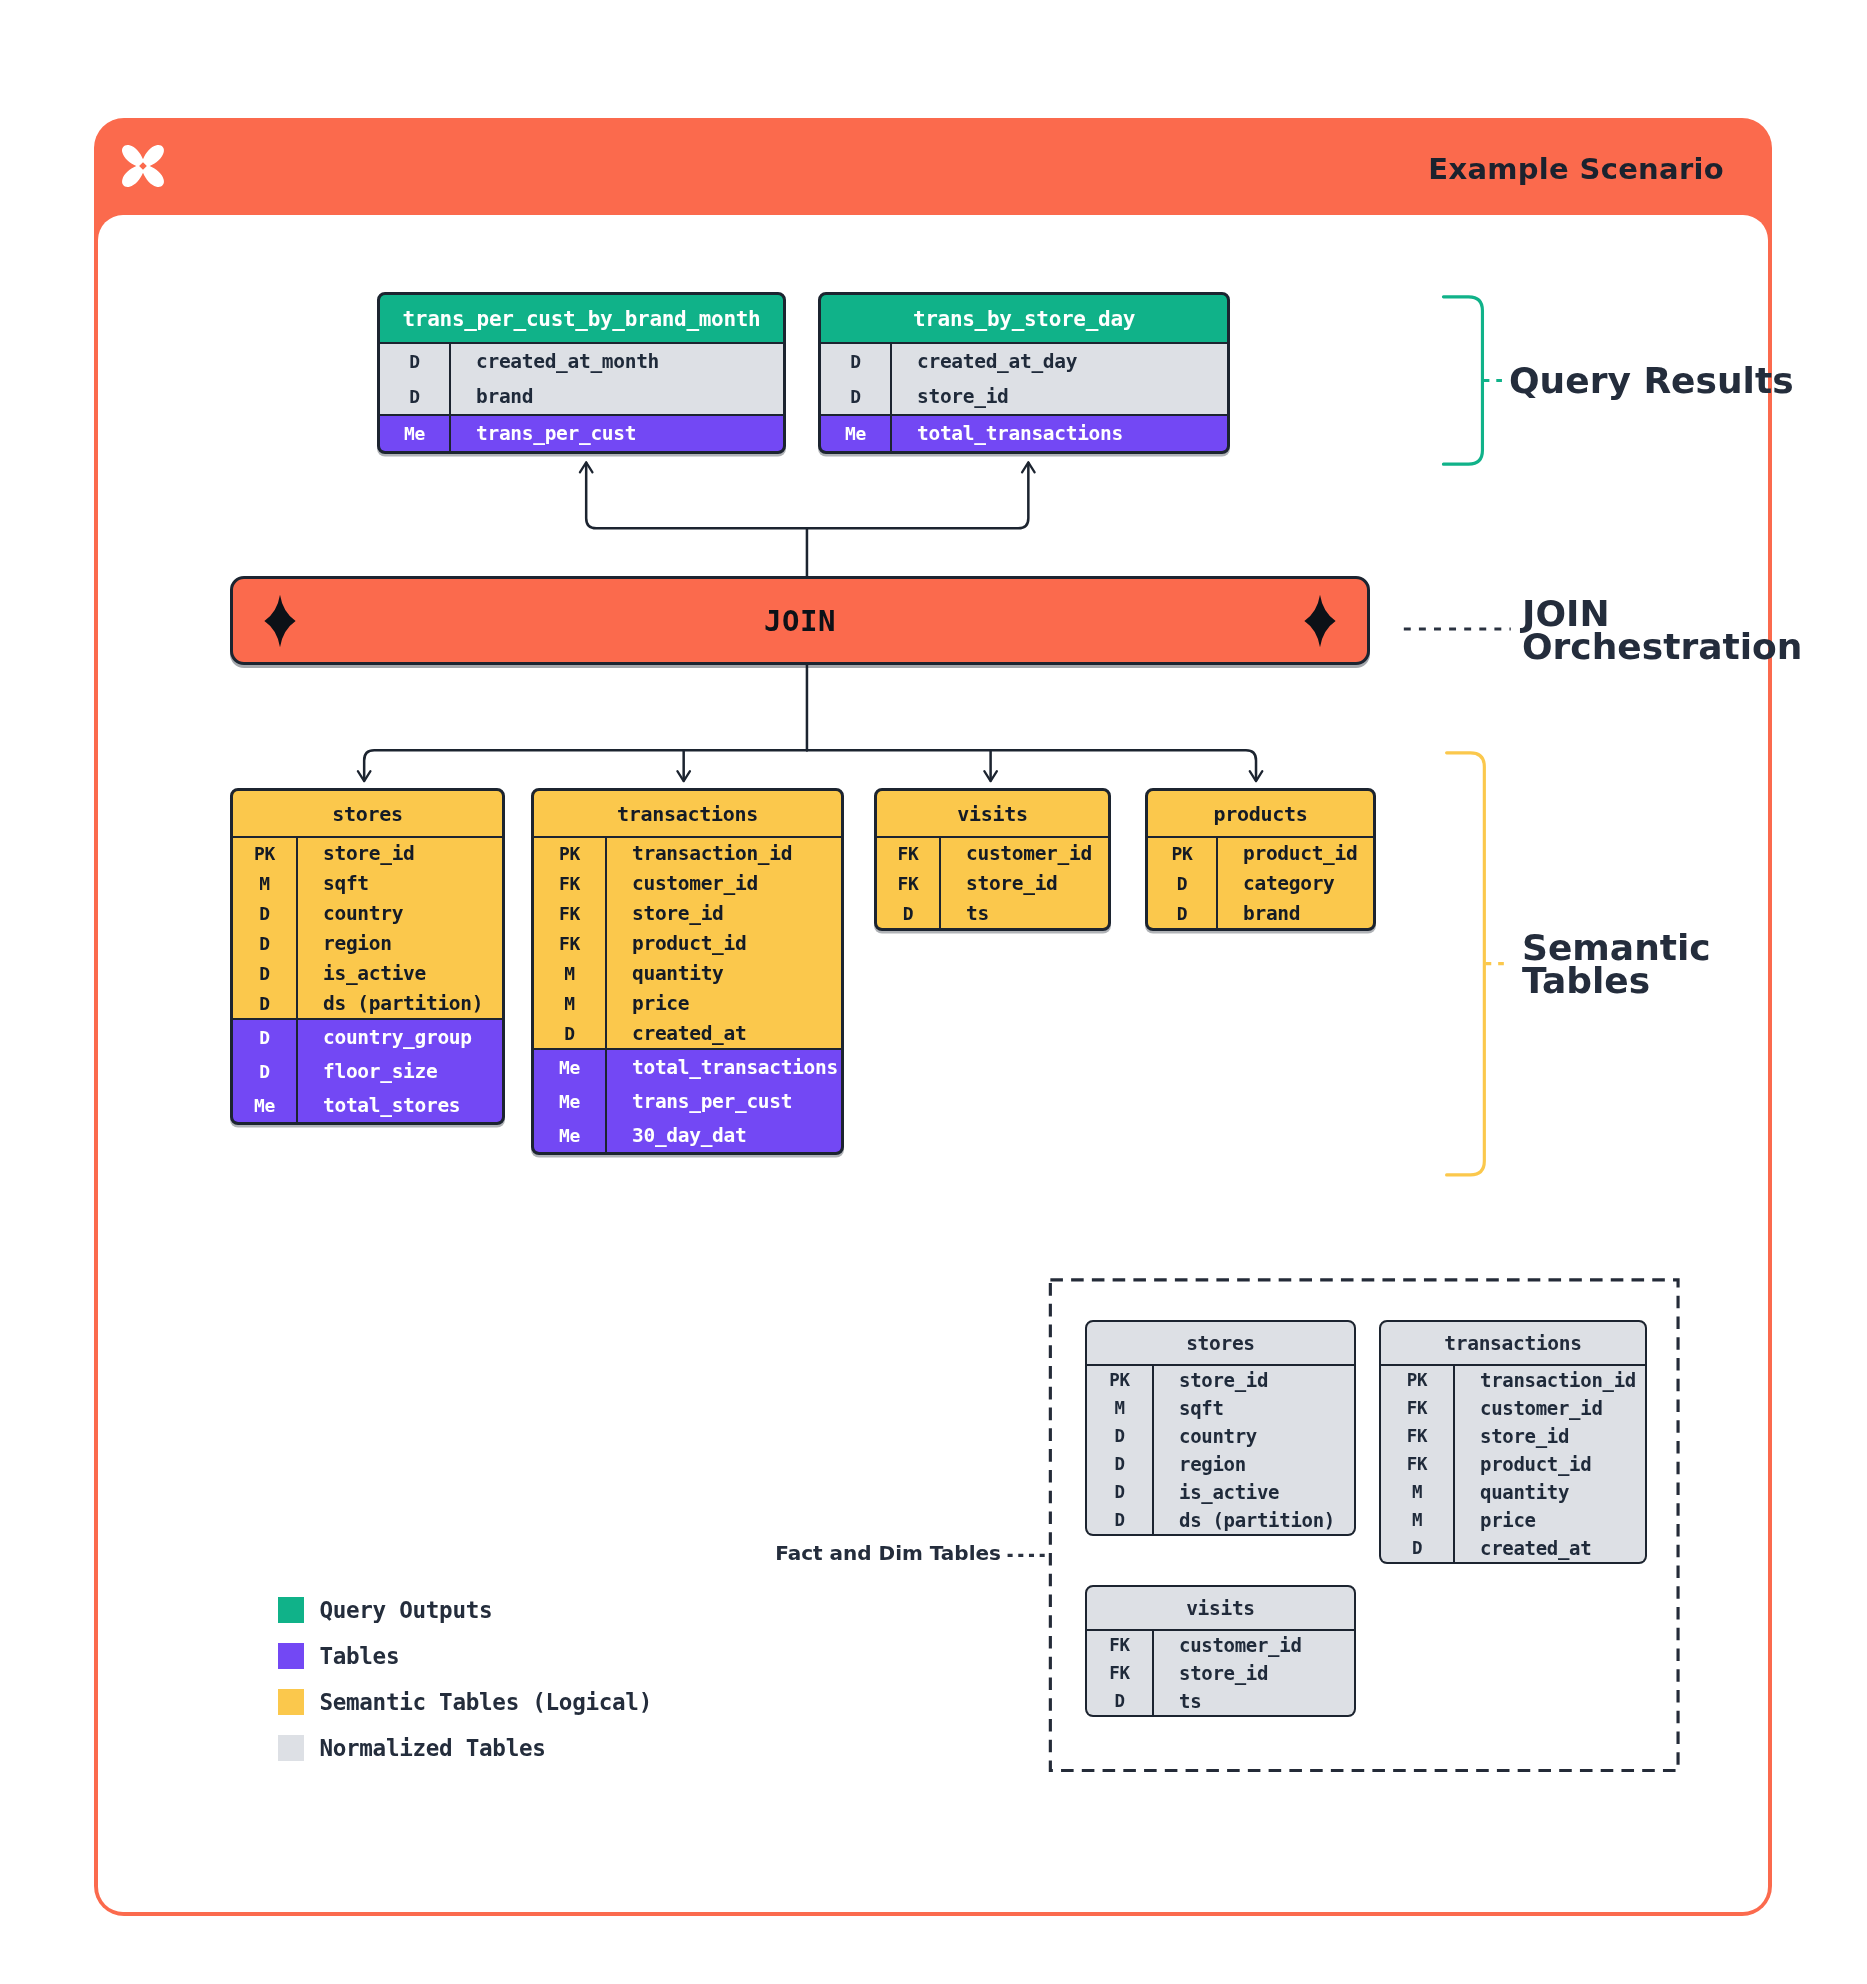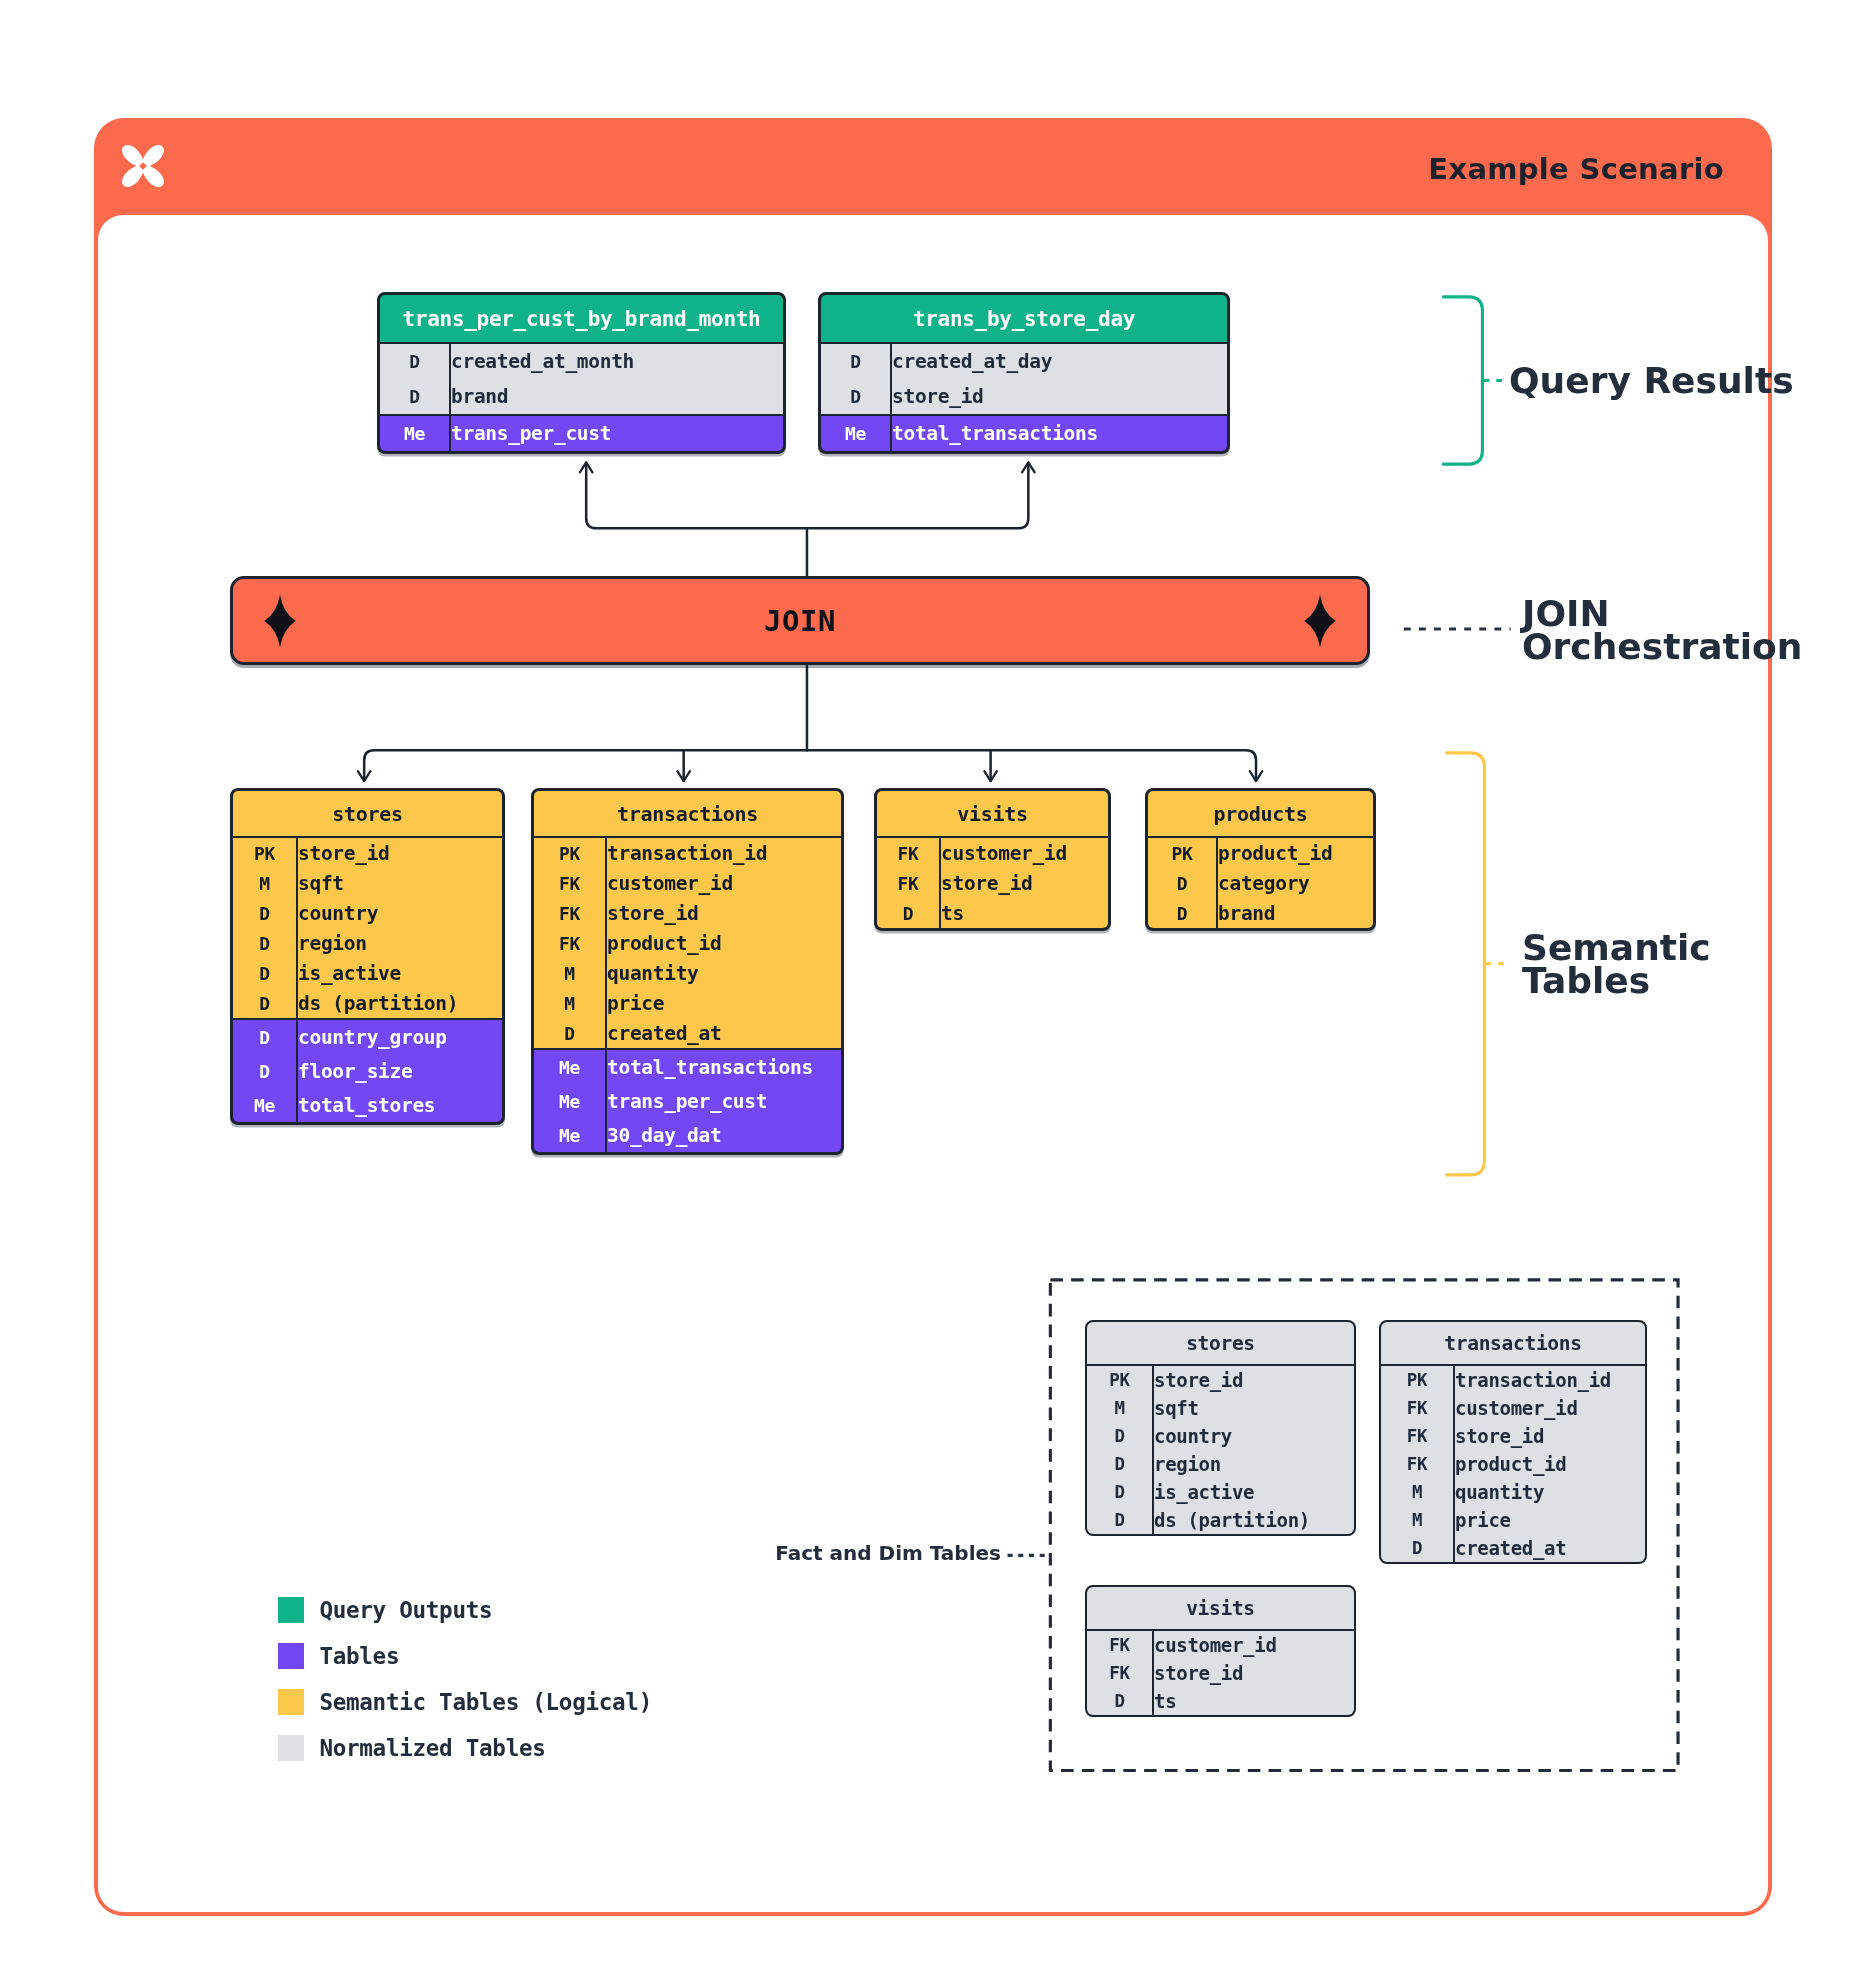--- a/index.html
+++ b/index.html
@@ -27,21 +27,21 @@
   .t-hd.green{background:#10B289;color:#ffffff;}
   .t-hd.yellow{background:#FBC84C;color:#141B26;}
   .t-hd.gray{background:#DDE0E5;color:#222B3B;}
   .t-sec{border-top:2.5px solid #1C2430;}
   .t-sec.gray{background:#DDE0E5;color:#1F2A3A;}
   .t-sec.purple{background:#7348F4;color:#ffffff;}
   .t-sec.yellow{background:#FBC84C;color:#141B26;}
   .t-row{display:flex;align-items:stretch;}
   .t-key{flex:0 0 var(--keyw,66px);display:flex;align-items:center;justify-content:center;
          border-right:2.5px solid #1C2430;font-size:0.92em;}
-  .t-name{display:flex;align-items:center;white-space:nowrap;}
+  .t-name{display:flex;align-items:center;padding-left:25px;white-space:nowrap;}
 
   
   .qtable .t-hd{height:47px;font-size:21px;}
   .qtable .t-row{height:35px;font-size:19.5px;}
   .stable .t-hd{height:45px;font-size:20px;}
   .stable .t-row{height:30px;font-size:19.5px;}
   .stable .t-sec.purple .t-row{height:34px;}
   .ntable .t-hd{height:42px;font-size:19.5px;}
   .ntable .t-row{height:28px;font-size:19px;}
 

